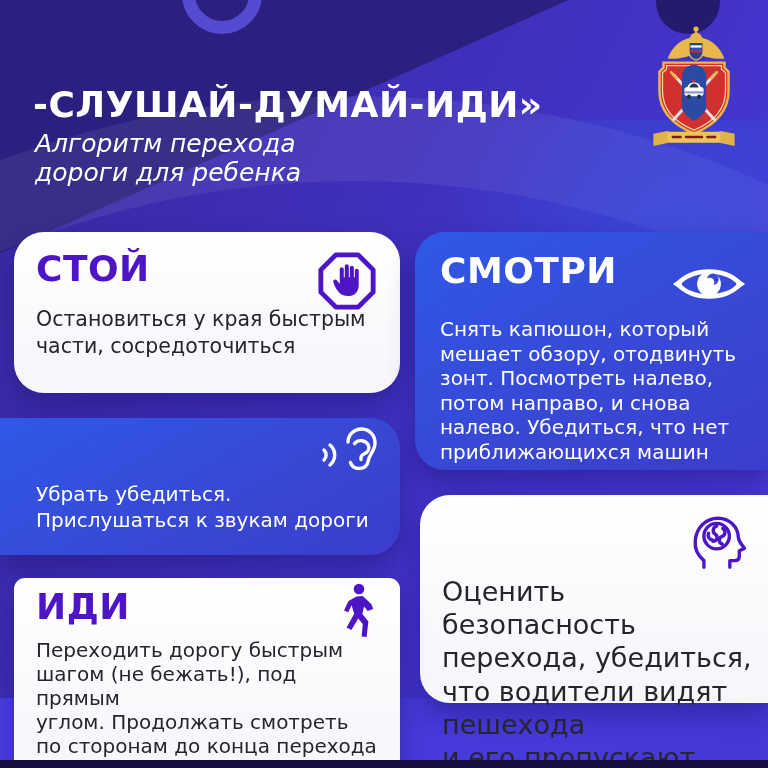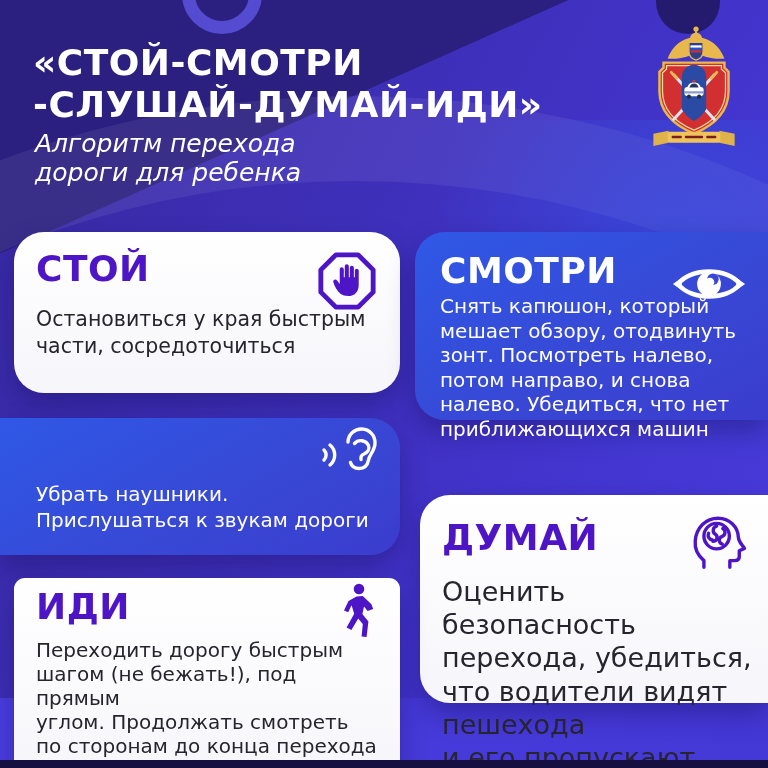--- a/index.html
+++ b/index.html
@@ -41,23 +41,23 @@
   .card p{position:absolute;margin:0;white-space:pre-line;}
   .card.white p{color:#26242c;}
   .card.blue p{color:#ffffff;}
   .cicon{position:absolute;line-height:0;}
 
   #card-stop{left:14px;top:232px;width:386px;height:161px;border-radius:30px;}
   #card-stop h2{left:22px;top:16px;}
   #card-stop p{left:22px;top:74px;font-size:20.5px;line-height:1.3;width:340px;}
   #card-stop .cicon{right:22px;top:18px;}
 
-  #card-look{left:415px;top:232px;width:353px;height:188px;border-radius:30px 0 0 30px;text-decoration:underline;}
+  #card-look{left:415px;top:232px;width:353px;height:238px;border-radius:30px 0 0 30px;text-decoration:underline;}
   #card-look h2{left:25px;top:18px;}
-  #card-look p{left:25px;top:62px;font-size:20px;line-height:1.23;width:310px;}
+  #card-look p{left:25px;top:85px;font-size:20px;line-height:1.23;width:310px;}
   #card-look .cicon{right:22px;top:28px;}
 
   #card-listen{left:0;top:418px;width:400px;height:137px;border-radius:0 30px 30px 0;}
   #card-listen h2{left:36px;top:12px;}
   #card-listen p{left:36px;top:64px;font-size:20px;line-height:1.28;width:350px;}
   #card-listen .cicon{right:18px;top:8px;}
 
   #card-think{left:420px;top:495px;width:348px;height:208px;border-radius:30px 0 0 30px;}
   #card-think h2{left:22px;top:22px;}
   #card-think p{left:22px;top:80px;font-size:27px;line-height:1.23;width:315px;}
@@ -75,21 +75,21 @@
 
   <div class="bg-wedge"></div>
   <div class="bg-sweep"></div>
   <div class="bg-glow-right"></div>
   <div class="ring-top"></div>
   <div class="blob-top-right"></div>
   <div class="bottom-glow"></div>
   <div class="ring-bottom"></div>
   <div class="bottom-strip"></div>
 
-  <h1 class="title"><span>«СТОЙ-СМОТРИ</span><br><span>-СЛУШАЙ-ДУМАЙ-ИДИ»</span></h1>
+  <h1 class="title"><br><span>-СЛУШАЙ-ДУМАЙ-ИДИ»</span></h1>
   <p class="subtitle">Алгоритм перехода
 дороги для ребенка</p>
 
   <div class="emblem">
     <svg width="88" height="128" viewBox="0 0 86 126" aria-hidden="true">
 
       <g fill="#e8b84e">
         <path d="M17 34 C22 21 32 14 42 13 l3 5 -5 2 c5 0 9 2 7 6 -7 6 -18 9 -30 8 z"></path>
         <path d="M73 34 C68 21 58 14 48 13 l-3 5 5 2 c-5 0 -9 2 -7 6 7 6 18 9 30 8 z"></path>
         <path d="M39 15 c0-4 2.6-6.5 6-6.5 s6 2.5 6 6.5 l-2.5 3.5 h-7 z"></path>
@@ -175,26 +175,25 @@
     <span class="cicon">
       <svg width="64" height="58" viewBox="0 0 64 58">
         <g fill="none" stroke="#ffffff" stroke-width="3.4" stroke-linecap="round">
           <path d="M6 24 a7 7 0 0 1 0 10"></path>
           <path d="M12 19 a13 13 0 0 1 0 20"></path>
           <path d="M30 16 a13.5 13.5 0 0 1 27 1 c0 8 -5.5 11 -6.5 17 -1 5.5 -4.5 8.5 -9.5 8.5 -4.5 0 -7.5 -2.5 -8.5 -6"></path>
           <path d="M36.5 17.5 a8.5 8.5 0 0 1 14 2 c1.5 4 -1 7 -4.5 8.5 -2.5 1 -3.5 3 -3 5.5"></path>
         </g>
       </svg>
     </span>
-    <p>Убрать наушники.
+    <p>Убрать убедиться.
 Прислушаться к звукам дороги</p>
   </section>
 
   <section class="card white" id="card-think">
-    <h2>ДУМАЙ</h2>
     <span class="cicon">
       <svg width="58" height="66" viewBox="0 0 60 70">
         <g fill="none" stroke="#4e15c6" stroke-width="3.6" stroke-linecap="round" stroke-linejoin="round">
           <path d="M14 66 v-7 C7 53 4 46 4.8 38 6 24 16 14 29 14 c12 0 21 9 21.5 20 .2 3 1.7 5.5 3.7 8.2 l2.8 3.8 -5.5 2.6 v6.4 c0 2.6 -1.8 4 -4.6 4 h-5.4 v7"></path>
           <circle cx="27.5" cy="33" r="13.5"></circle>
           <path d="M27.5 22.5 c-4 1 -5 6 -1.5 8.5 3.5 2.5 2 7.5 -2.5 7.5"></path>
           <path d="M34 25 c3.5 2 3 7 -1 8.5 -3.8 1.4 -3.5 6.5 .5 8"></path>
           <path d="M19 30 c-1.5 3.5 .5 6.5 4 7"></path>
         </g>
       </svg>

